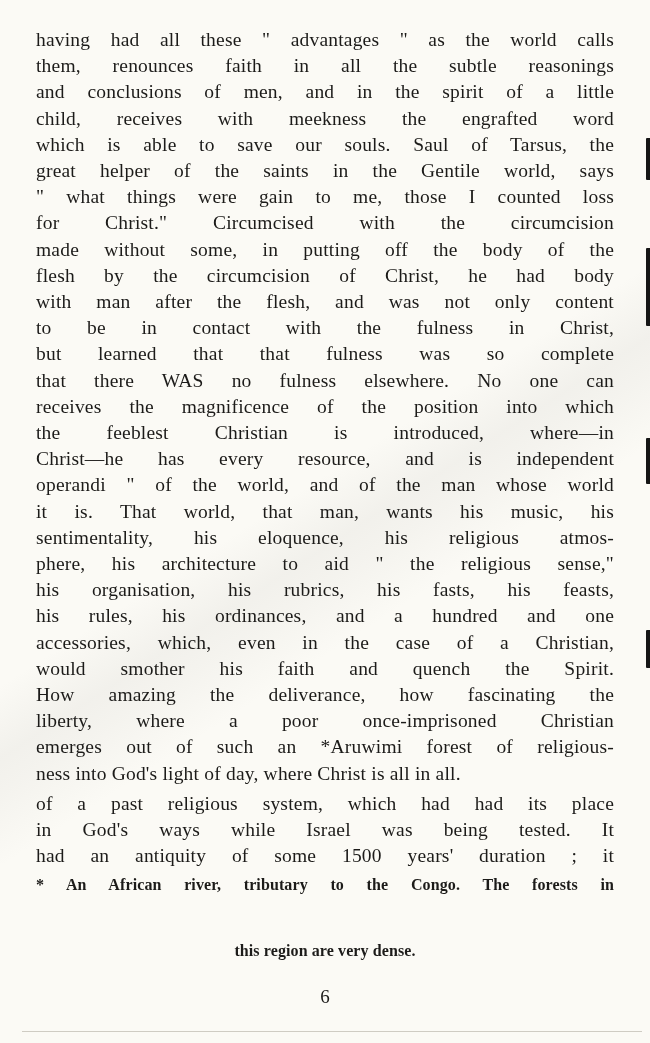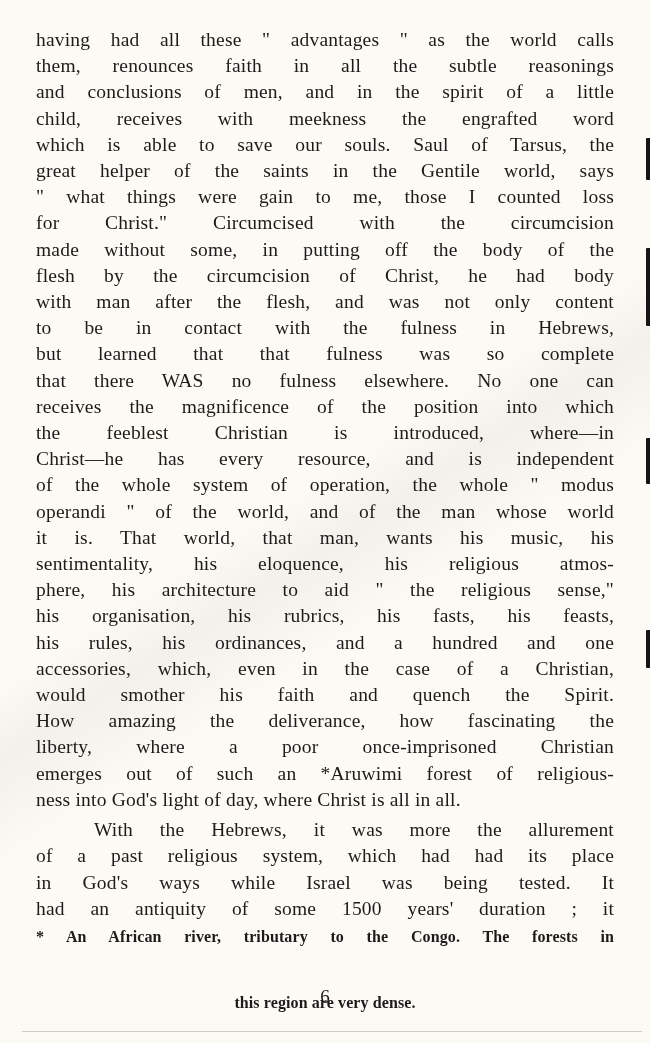--- a/index.html
+++ b/index.html
@@ -82,43 +82,41 @@
       <div class="line">them, renounces faith in all the subtle reasonings</div>
       <div class="line">and conclusions of men, and in the spirit of a little</div>
       <div class="line">child, receives with meekness the engrafted word</div>
       <div class="line">which is able to save our souls.  Saul of Tarsus, the</div>
       <div class="line">great helper of the saints in the Gentile world, says</div>
       <div class="line">" what things were gain to me, those I counted loss</div>
       <div class="line">for Christ."  Circumcised with the circumcision</div>
       <div class="line">made without some, in putting off the body of the</div>
       <div class="line">flesh by the circumcision of Christ, he had body</div>
       <div class="line">with man after the flesh, and was not only content</div>
-      <div class="line">to be in contact with the fulness in Hebrews,</div>
+      <div class="line">to be in contact with the fulness in Christ,</div>
       <div class="line">but learned that that fulness was so complete</div>
       <div class="line">that there WAS no fulness elsewhere.  No one can</div>
       <div class="line">receives the magnificence of the position into which</div>
       <div class="line">the feeblest Christian is introduced, where—in</div>
       <div class="line">Christ—he has every resource, and is independent</div>
-      <div class="line">of the whole system of operation, the whole " modus</div>
       <div class="line">operandi " of the world, and of the man whose world</div>
       <div class="line">it is.  That world, that man, wants his music, his</div>
       <div class="line">sentimentality, his eloquence, his religious atmos-</div>
       <div class="line">phere, his architecture to aid " the religious sense,"</div>
       <div class="line">his organisation, his rubrics, his fasts, his feasts,</div>
       <div class="line">his rules, his ordinances, and a hundred and one</div>
       <div class="line">accessories, which, even in the case of a Christian,</div>
       <div class="line">would smother his faith and quench the Spirit.</div>
       <div class="line">How amazing the deliverance, how fascinating the</div>
       <div class="line">liberty, where a poor once-imprisoned Christian</div>
       <div class="line">emerges out of such an *Aruwimi forest of religious-</div>
       <div class="line ll">ness into God's light of day, where Christ is all in all.</div>
     </div>
 
     <div class="para2">
-      <div class="line indent">With the Hebrews, it was more the allurement</div>
       <div class="line">of a past religious system, which had had its place</div>
       <div class="line">in God's ways while Israel was being tested.  It</div>
       <div class="line">had an antiquity of some 1500 years' duration ; it</div>
     </div>
 
     <div class="footnote">
       <div class="line">* An African river, tributary to the Congo.  The forests in</div>
       <div class="line fn-center">this region are very dense.</div>
     </div>
 

